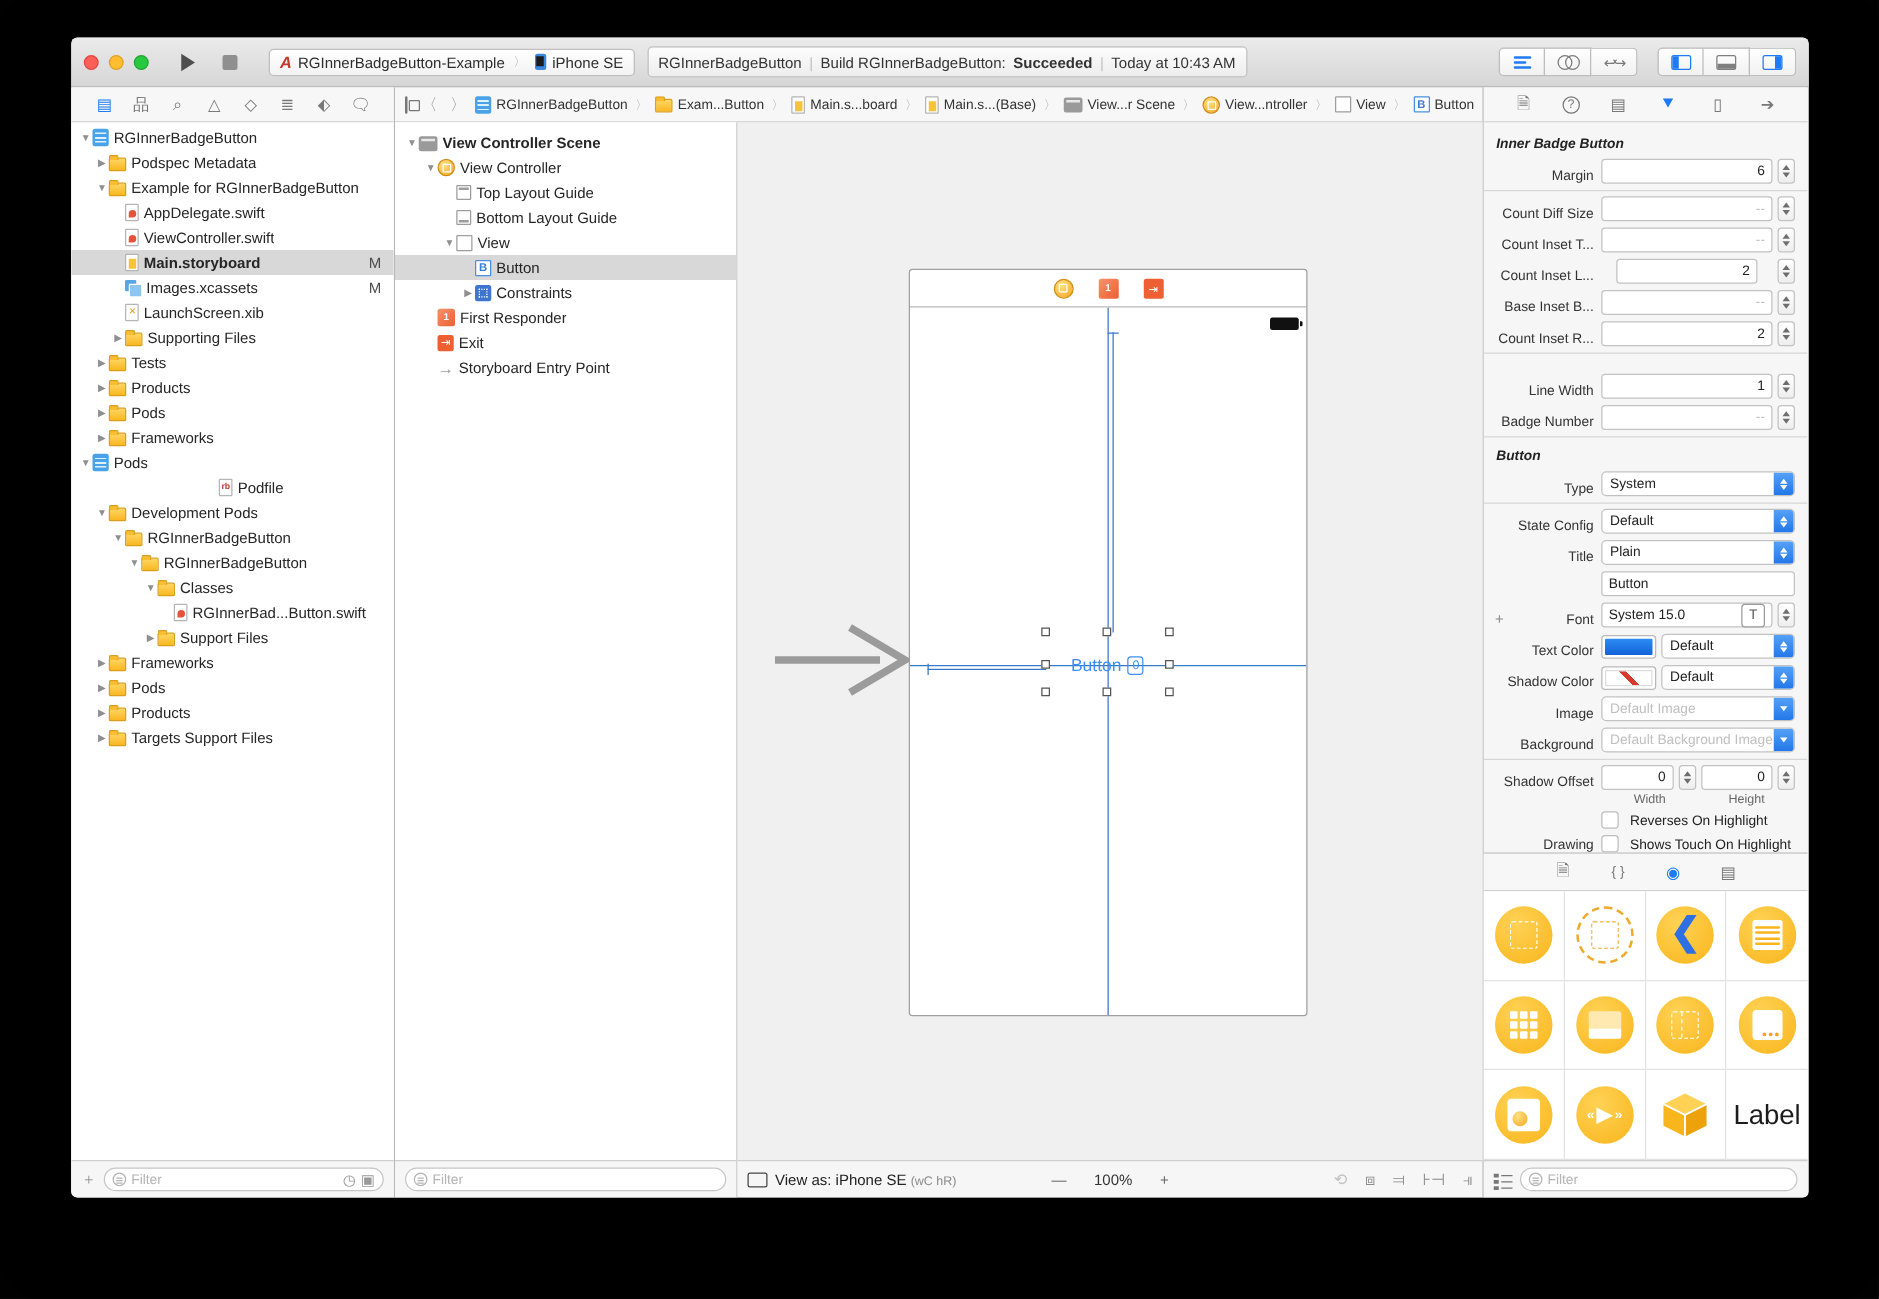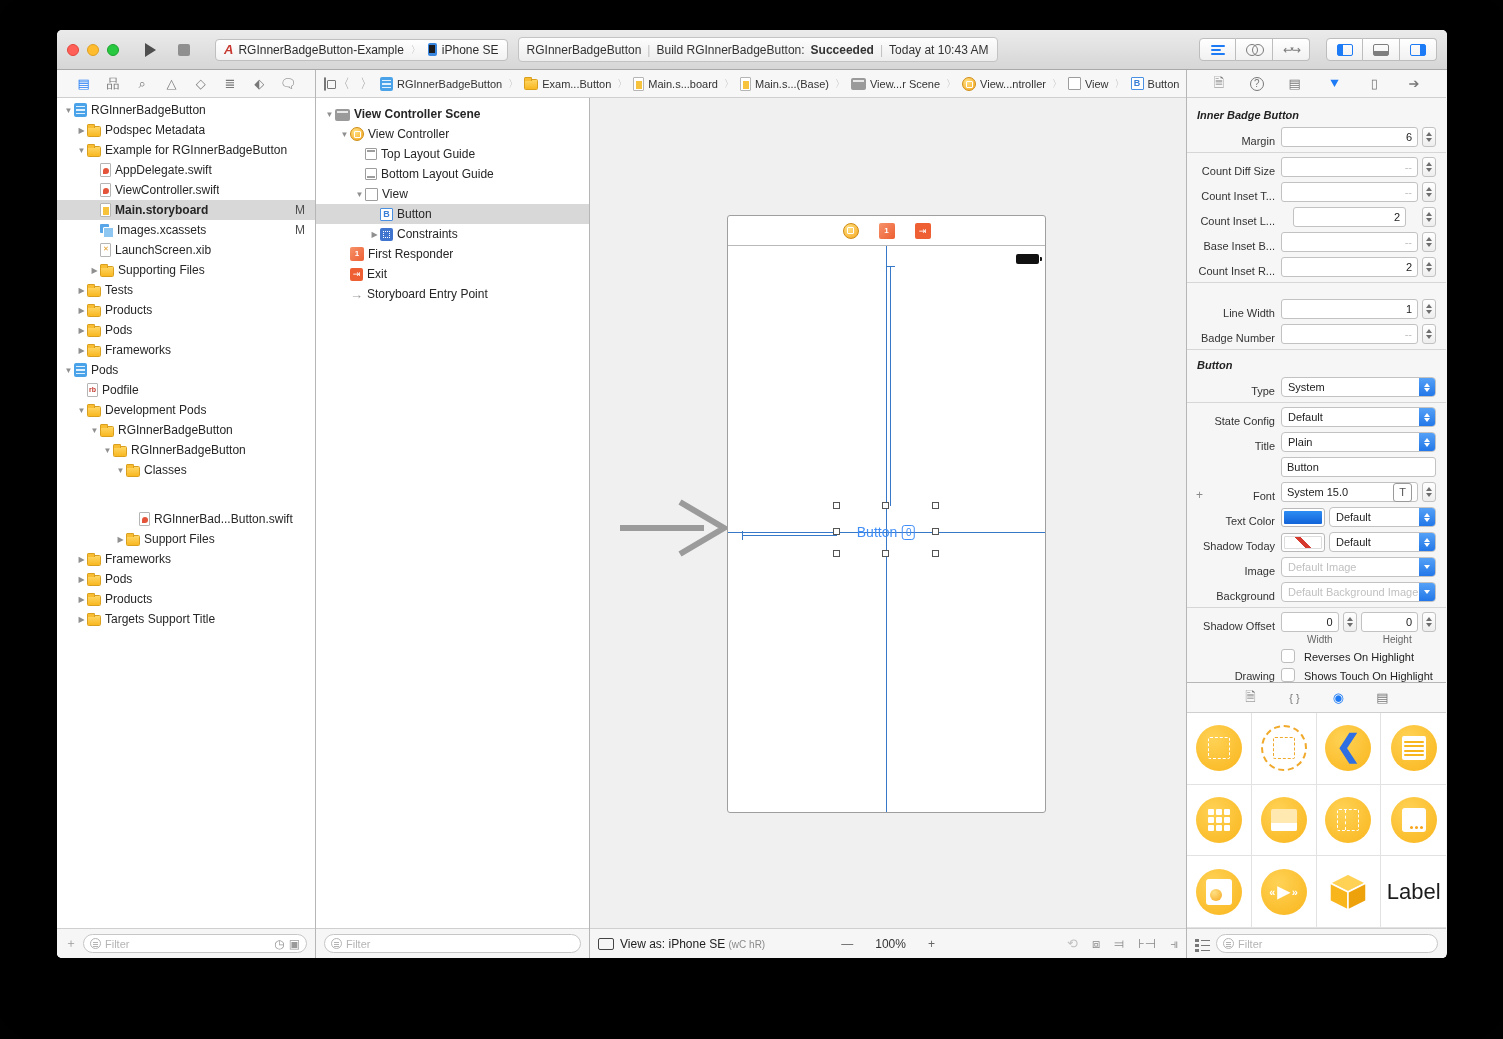--- a/index.html
+++ b/index.html
@@ -346,21 +346,21 @@
             <div class="trow" style="padding-left: 19px;">
               <span class="disc">▶</span>
               <span class="ic ic-folder"></span>
               <span class="lbl">Frameworks</span>
             </div>
             <div class="trow" style="padding-left: 6px;">
               <span class="disc">▼</span>
               <span class="ic ic-project"></span>
               <span class="lbl">Pods</span>
             </div>
-            <div class="trow" style="padding-left: 19px;">
+            <div class="trow" style="padding-left: 19px; justify-content: center;">
               <span class="disc"></span>
               <span class="ic ic-doc ic-podfile"></span>
               <span class="lbl">Podfile</span>
             </div>
             <div class="trow" style="padding-left: 19px;">
               <span class="disc">▼</span>
               <span class="ic ic-folder"></span>
               <span class="lbl">Development Pods</span>
             </div>
             <div class="trow" style="padding-left: 32px;">
@@ -371,21 +371,21 @@
             <div class="trow" style="padding-left: 45px;">
               <span class="disc">▼</span>
               <span class="ic ic-folder"></span>
               <span class="lbl">RGInnerBadgeButton</span>
             </div>
             <div class="trow" style="padding-left: 58px;">
               <span class="disc">▼</span>
               <span class="ic ic-folder"></span>
               <span class="lbl">Classes</span>
             </div>
-            <div class="trow" style="padding-left: 71px; margin-top: 29px;">
+            <div class="trow" style="padding-left: 71px;">
               <span class="disc"></span>
               <span class="ic ic-doc ic-swift"></span>
               <span class="lbl">RGInnerBad...Button.swift</span>
             </div>
             <div class="trow" style="padding-left: 58px;">
               <span class="disc">▶</span>
               <span class="ic ic-folder"></span>
               <span class="lbl">Support Files</span>
             </div>
             <div class="trow" style="padding-left: 19px;">
@@ -399,21 +399,21 @@
               <span class="lbl">Pods</span>
             </div>
             <div class="trow" style="padding-left: 19px;">
               <span class="disc">▶</span>
               <span class="ic ic-folder"></span>
               <span class="lbl">Products</span>
             </div>
             <div class="trow" style="padding-left: 19px;">
               <span class="disc">▶</span>
               <span class="ic ic-folder"></span>
-              <span class="lbl">Targets Support Title</span>
+              <span class="lbl">Targets Support Files</span>
             </div>
           </div>
         <div class="bottombar">
           <span class="mini">＋</span>
           <div class="filter">
             <span class="fi"></span>
             <span>Filter</span>
             <span class="sp"></span>
             <span class="mini">◷</span>
             <span class="mini">▣</span>
@@ -683,21 +683,21 @@
               <span class="lab">Text Color</span>
               <div class="well">
                 <div class="sw blue"></div>
               </div>
               <div class="dd">
                 <span class="val">Default</span>
                 <span class="arr"></span>
               </div>
             </div>
             <div class="irow" style="position: relative;">
-              <span class="lab">Shadow Today</span>
+              <span class="lab">Shadow Color</span>
               <div class="well">
                 <div class="sw none"></div>
               </div>
               <div class="dd">
                 <span class="val">Default</span>
                 <span class="arr"></span>
               </div>
             </div>
             <div class="irow" style="position: relative;">
               <span class="lab">Image</span>

